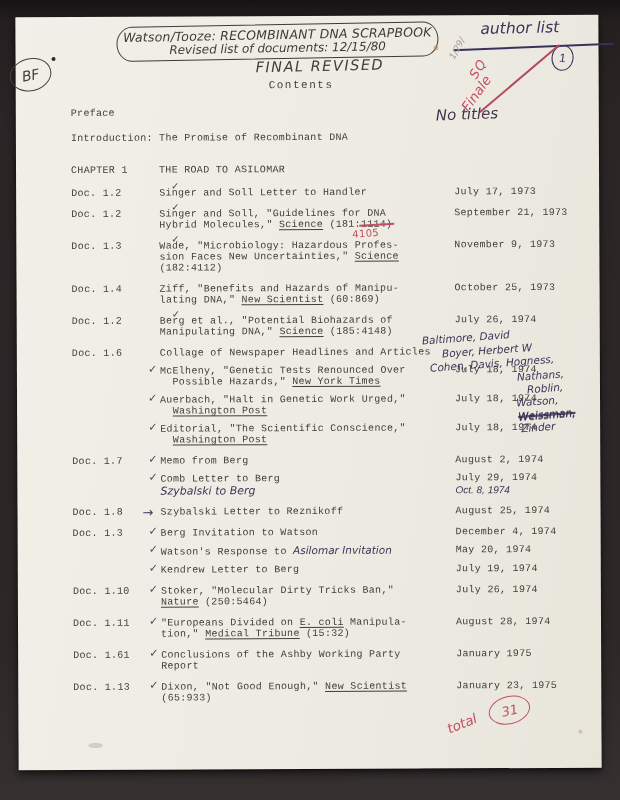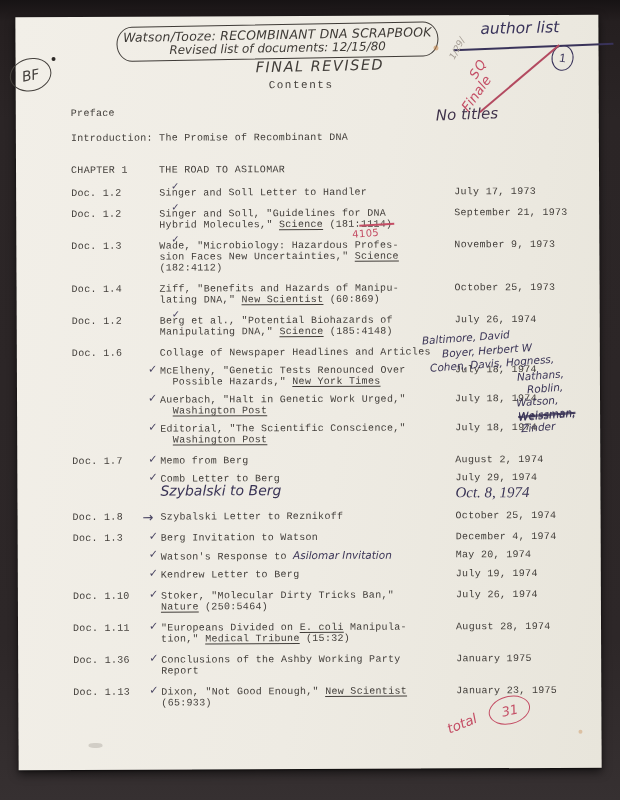--- a/index.html
+++ b/index.html
@@ -56,22 +56,22 @@
   .row.sub{margin-top:7px}
   .row.hand-row{margin-top:1px;margin-bottom:-1px}
   .doc{flex:0 0 88px;white-space:pre}
   .chk{position:absolute;left:76px;top:-3px;font-size:11px;color:#4a4563;z-index:3}
   .chk.arrow{font-size:13px;top:-2px;left:70px}
   .title{flex:0 0 285px;position:relative}
   .line{line-height:11px;white-space:pre}
   .chk-above{position:absolute;left:12px;top:-7px;font-size:10px;color:#4a4563}
   .correction{position:absolute;left:193px;top:20px;font-size:10px;transform:rotate(-4deg);font-style:normal;font-family:"DejaVu Sans",sans-serif}
   .date{padding-left:10px;white-space:nowrap}
-  .hand-row .hand-inline{font-size:14px}
-  .hand-date{font-family:Liberation Serif, serif;font-style:italic;color:#3a3456;font-size:15px;letter-spacing:0}
+  .hand-row .hand-inline{font-size:11px}
+  .hand-date{font-family:Liberation Sans, sans-serif;font-style:italic;color:#3a3456;font-size:10px;letter-spacing:0}
   .hand-inline{font-family:"DejaVu Sans",sans-serif;font-style:italic;color:#3a3456;font-size:10.5px;letter-spacing:0}
 
   
   .mnames{position:absolute;left:403px;top:316px;width:205px;height:110px;z-index:5}
   .mnames div{position:absolute;font-family:"DejaVu Sans",sans-serif;font-style:italic;font-size:10.5px;color:#3a3456;white-space:nowrap;transform:rotate(-4deg)}
   .mnames div:nth-child(1){left:2px;top:0}
   .mnames div:nth-child(2){left:22px;top:13px}
   .mnames div:nth-child(3){left:10px;top:26px}
   .mnames div:nth-child(4){left:97px;top:38px}
   .mnames div:nth-child(5){left:107px;top:51px}
@@ -227,21 +227,21 @@
             <div class="line"><span class="hand-inline">Szybalski to Berg</span></div>
           </div>
           <span class="date hand-date">Oct. 8, 1974</span>
         </div>
         <div class="row main">
           <span class="doc">Doc. 1.8</span>
           <span class="chk hand arrow">→</span>
           <div class="title">
             <div class="line"><span>Szybalski Letter to Reznikoff</span></div>
           </div>
-          <span class="date">October 25, 1974</span>
+          <span class="date">August 25, 1974</span>
         </div>
         <div class="row main">
           <span class="doc">Doc. 1.3</span>
           <span class="chk hand">✓</span>
           <div class="title">
             <div class="line"><span>Berg Invitation to Watson</span></div>
           </div>
           <span class="date">December 4, 1974</span>
         </div>
         <div class="row sub">
@@ -272,21 +272,21 @@
         <div class="row main">
           <span class="doc">Doc. 1.11</span>
           <span class="chk hand">✓</span>
           <div class="title">
             <div class="line"><span>"Europeans Divided on </span><span class="u">E. coli</span><span> Manipula-</span></div>
             <div class="line"><span>tion," </span><span class="u">Medical Tribune</span><span> (15:32)</span></div>
           </div>
           <span class="date">August 28, 1974</span>
         </div>
         <div class="row main">
-          <span class="doc">Doc. 1.36</span>
+          <span class="doc">Doc. 1.61</span>
           <span class="chk hand">✓</span>
           <div class="title">
             <div class="line"><span>Conclusions of the Ashby Working Party</span></div>
             <div class="line"><span>Report</span></div>
           </div>
           <span class="date">January 1975</span>
         </div>
         <div class="row main">
           <span class="doc">Doc. 1.13</span>
           <span class="chk hand">✓</span>

